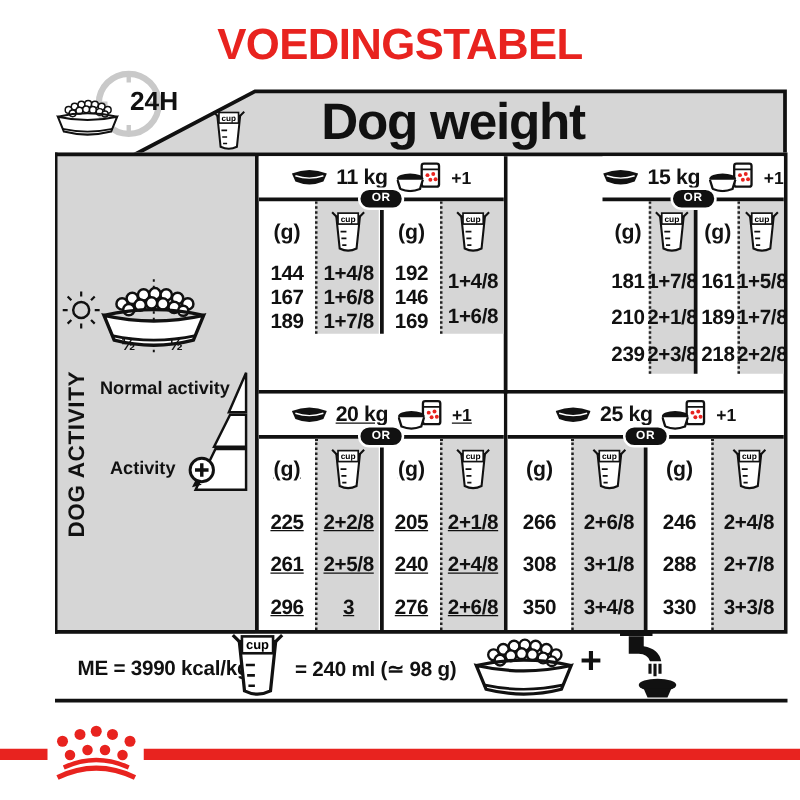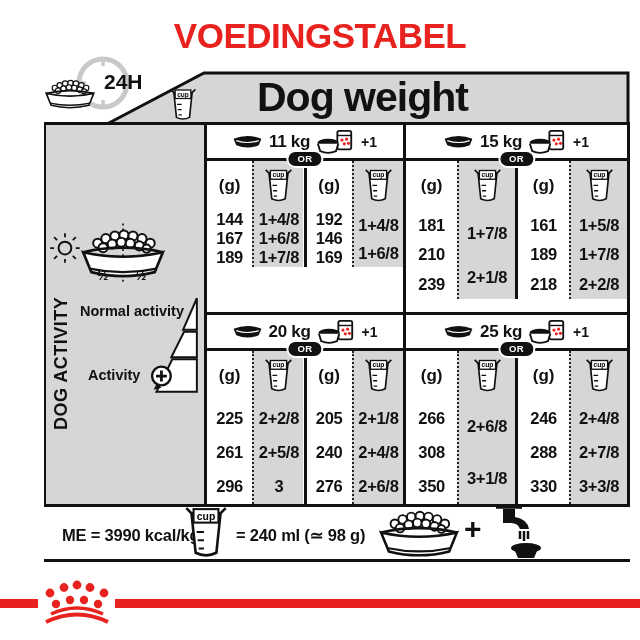--- a/index.html
+++ b/index.html
@@ -218,21 +218,21 @@
                   <use href="#sym-cup"></use>
                 </svg>
               </div>
             <div class="cval">1+4/8</div>
             <div class="cval">1+6/8</div>
           </div>
         </div>
       </div>
     </div>
 
-    <div class="quad" style="left:199px;top:0;width:221px;height:174px;">
+    <div class="quad" style="left:199px;top:0;width:221px;height:174px;align-items:flex-end;">
       <div class="qhead">
         <svg class="ic-drybowl" viewBox="0 0 30 15">
             <use href="#sym-drybowl"></use>
           </svg>
         <span class="wt">15 kg</span>
         <svg class="ic-wet" viewBox="0 0 40 27">
             <use href="#sym-wet"></use>
           </svg>
         <span class="plus1">+1</span>
         <span class="orpill">OR</span>
@@ -246,20 +246,21 @@
             <div class="cval">239</div>
           </div>
           <div class="col colcup">
             <div class="chdr">
                 <svg class="ic-cup" viewBox="0 0 46 52">
                   <use href="#sym-cup"></use>
                 </svg>
               </div>
             <div class="cval">1+7/8</div>
             <div class="cval">2+1/8</div>
+            <div class="cval">2+3/8</div>
           </div>
         </div>
         <div class="half">
           <div class="col colg">
             <div class="chdr">(g)</div>
             <div class="cval">161</div>
             <div class="cval">189</div>
             <div class="cval">218</div>
           </div>
           <div class="col colcup">
@@ -269,21 +270,21 @@
                 </svg>
               </div>
             <div class="cval">1+5/8</div>
             <div class="cval">1+7/8</div>
             <div class="cval">2+2/8</div>
           </div>
         </div>
       </div>
     </div>
 
-    <div class="quad" style="left:0;top:190px;width:196px;height:189px;">
+    <div class="quad" style="left:0;top:190px;width:196px;height:189px;text-decoration:underline;">
       <div class="qhead">
         <svg class="ic-drybowl" viewBox="0 0 30 15">
             <use href="#sym-drybowl"></use>
           </svg>
         <span class="wt">20 kg</span>
         <svg class="ic-wet" viewBox="0 0 40 27">
             <use href="#sym-wet"></use>
           </svg>
         <span class="plus1">+1</span>
         <span class="orpill">OR</span>
@@ -349,20 +350,21 @@
             <div class="cval">350</div>
           </div>
           <div class="col colcup">
             <div class="chdr">
                 <svg class="ic-cup" viewBox="0 0 46 52">
                   <use href="#sym-cup"></use>
                 </svg>
               </div>
             <div class="cval">2+6/8</div>
             <div class="cval">3+1/8</div>
+            <div class="cval">3+4/8</div>
           </div>
         </div>
         <div class="half">
           <div class="col colg">
             <div class="chdr">(g)</div>
             <div class="cval">246</div>
             <div class="cval">288</div>
             <div class="cval">330</div>
           </div>
           <div class="col colcup">

